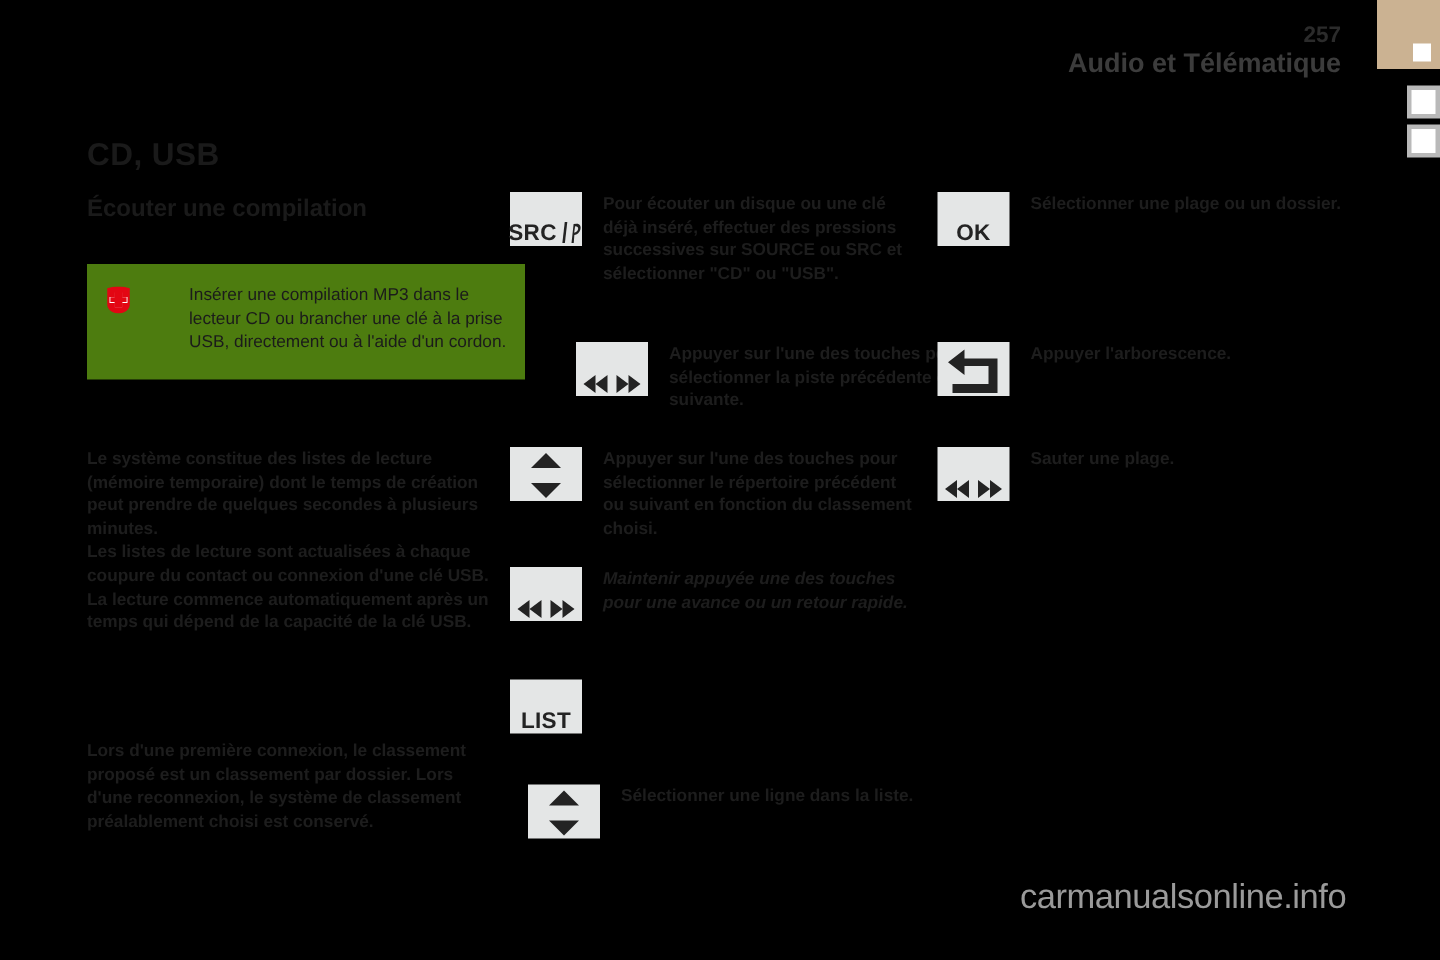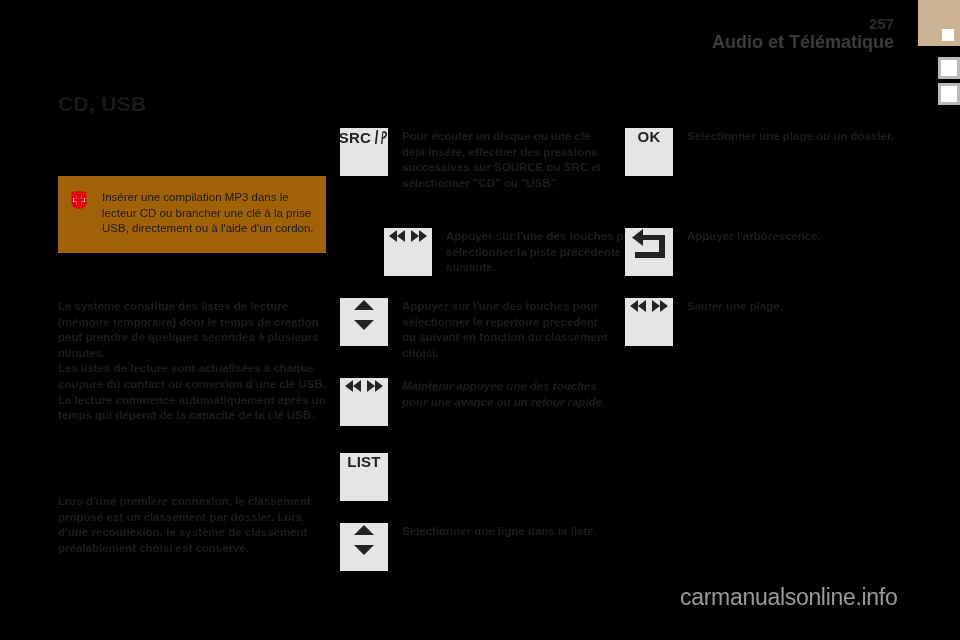--- a/index.html
+++ b/index.html
@@ -86,23 +86,23 @@
 
   
   .col { position: absolute; }
   .col-left  { left: 58px;  top: 176px; width: 268px; }
   .col-mid   { left: 340px; top: 128px; width: 270px; }
   .col-right { left: 625px; top: 128px; width: 278px; }
 
   
   .notice {
     position: relative;
-    background: #a16207;
-    width: 268px;
-    padding: 14px 12px 16px 44px;
+    background: #4d7c0f;
+    width: 292px;
+    padding: 14px 12px 16px 68px;
   }
   .notice-icon {
     position: absolute;
     left: 12px; top: 15px;
     width: 18px; height: 18px;
   }
   .notice-text {
     font-size: 11.5px;
     line-height: 15.5px;
     color: #1b1b1b;
@@ -119,25 +119,25 @@
   .p1 { position: absolute; left: 0; top: 123px; width: 268px; }
   .p2 { position: absolute; left: 0; top: 318px; width: 268px; }
 
   
   .row {
     position: absolute;
     display: flex;
     align-items: flex-start;
   }
   .key {
-    width: 48px; height: 48px;
+    width: 48px; height: 36px;
     background: #e4e6e6;
     flex: 0 0 48px;
     display: flex;
-    align-items: flex-start;
+    align-items: flex-end;
     justify-content: center;
     position: relative;
   }
   .key-label {
     font-size: 15px;
     font-weight: bold;
     color: #232323;
     letter-spacing: 0.2px;
   }
   .row-text {
@@ -175,20 +175,21 @@
     </div>
     <div class="tab-chip c1">
       <div class="inner-sq"></div>
     </div>
     <div class="tab-chip c2">
       <div class="inner-sq"></div>
     </div>
   </div>
 
   <div class="h-main">CD, USB</div>
+  <div class="h-sub">Écouter une compilation</div>
 
   <div class="col col-left">
 
     <div class="notice">
       <div class="notice-icon">
         <svg width="18" height="18" viewBox="0 0 18 18">
           <path d="M9 0 C13.2 0 16.5 1.2 16.5 1.2 L16.5 12 C16.5 15.5 12.8 18 9 18 C5.2 18 1.5 15.5 1.5 12 L1.5 1.2 C1.5 1.2 4.8 0 9 0 Z" fill="#e30613"></path>
           <rect x="6.6" y="4" width="4.8" height="10" fill="#ffffff"></rect>
           <rect x="3" y="7" width="12" height="4" fill="#ffffff"></rect>
           <rect x="6.6" y="4" width="4.8" height="10" fill="#e30613" opacity="0"></rect>
@@ -261,21 +262,21 @@
       </div>
       <div class="row-text">Maintenir appuyée une des touches pour une avance ou un retour rapide.</div>
     </div>
 
     <div class="row" style="top:325px; left:0; width:270px;">
       <div class="key">
         <span class="key-label">LIST</span>
       </div>
     </div>
 
-    <div class="row" style="top:395px; left:0; width:270px;">
+    <div class="row" style="top:395px; left:12px; width:270px;">
       <div class="key">
         <span>
           <svg width="24" height="34" viewBox="0 0 24 34">
             <path d="M12 2 L22 12 L2 12 Z" fill="#232323"></path>
             <path d="M12 32 L2 22 L22 22 Z" fill="#232323"></path>
           </svg>
         </span>
       </div>
       <div class="row-text">Sélectionner une ligne dans la liste.</div>
     </div>

